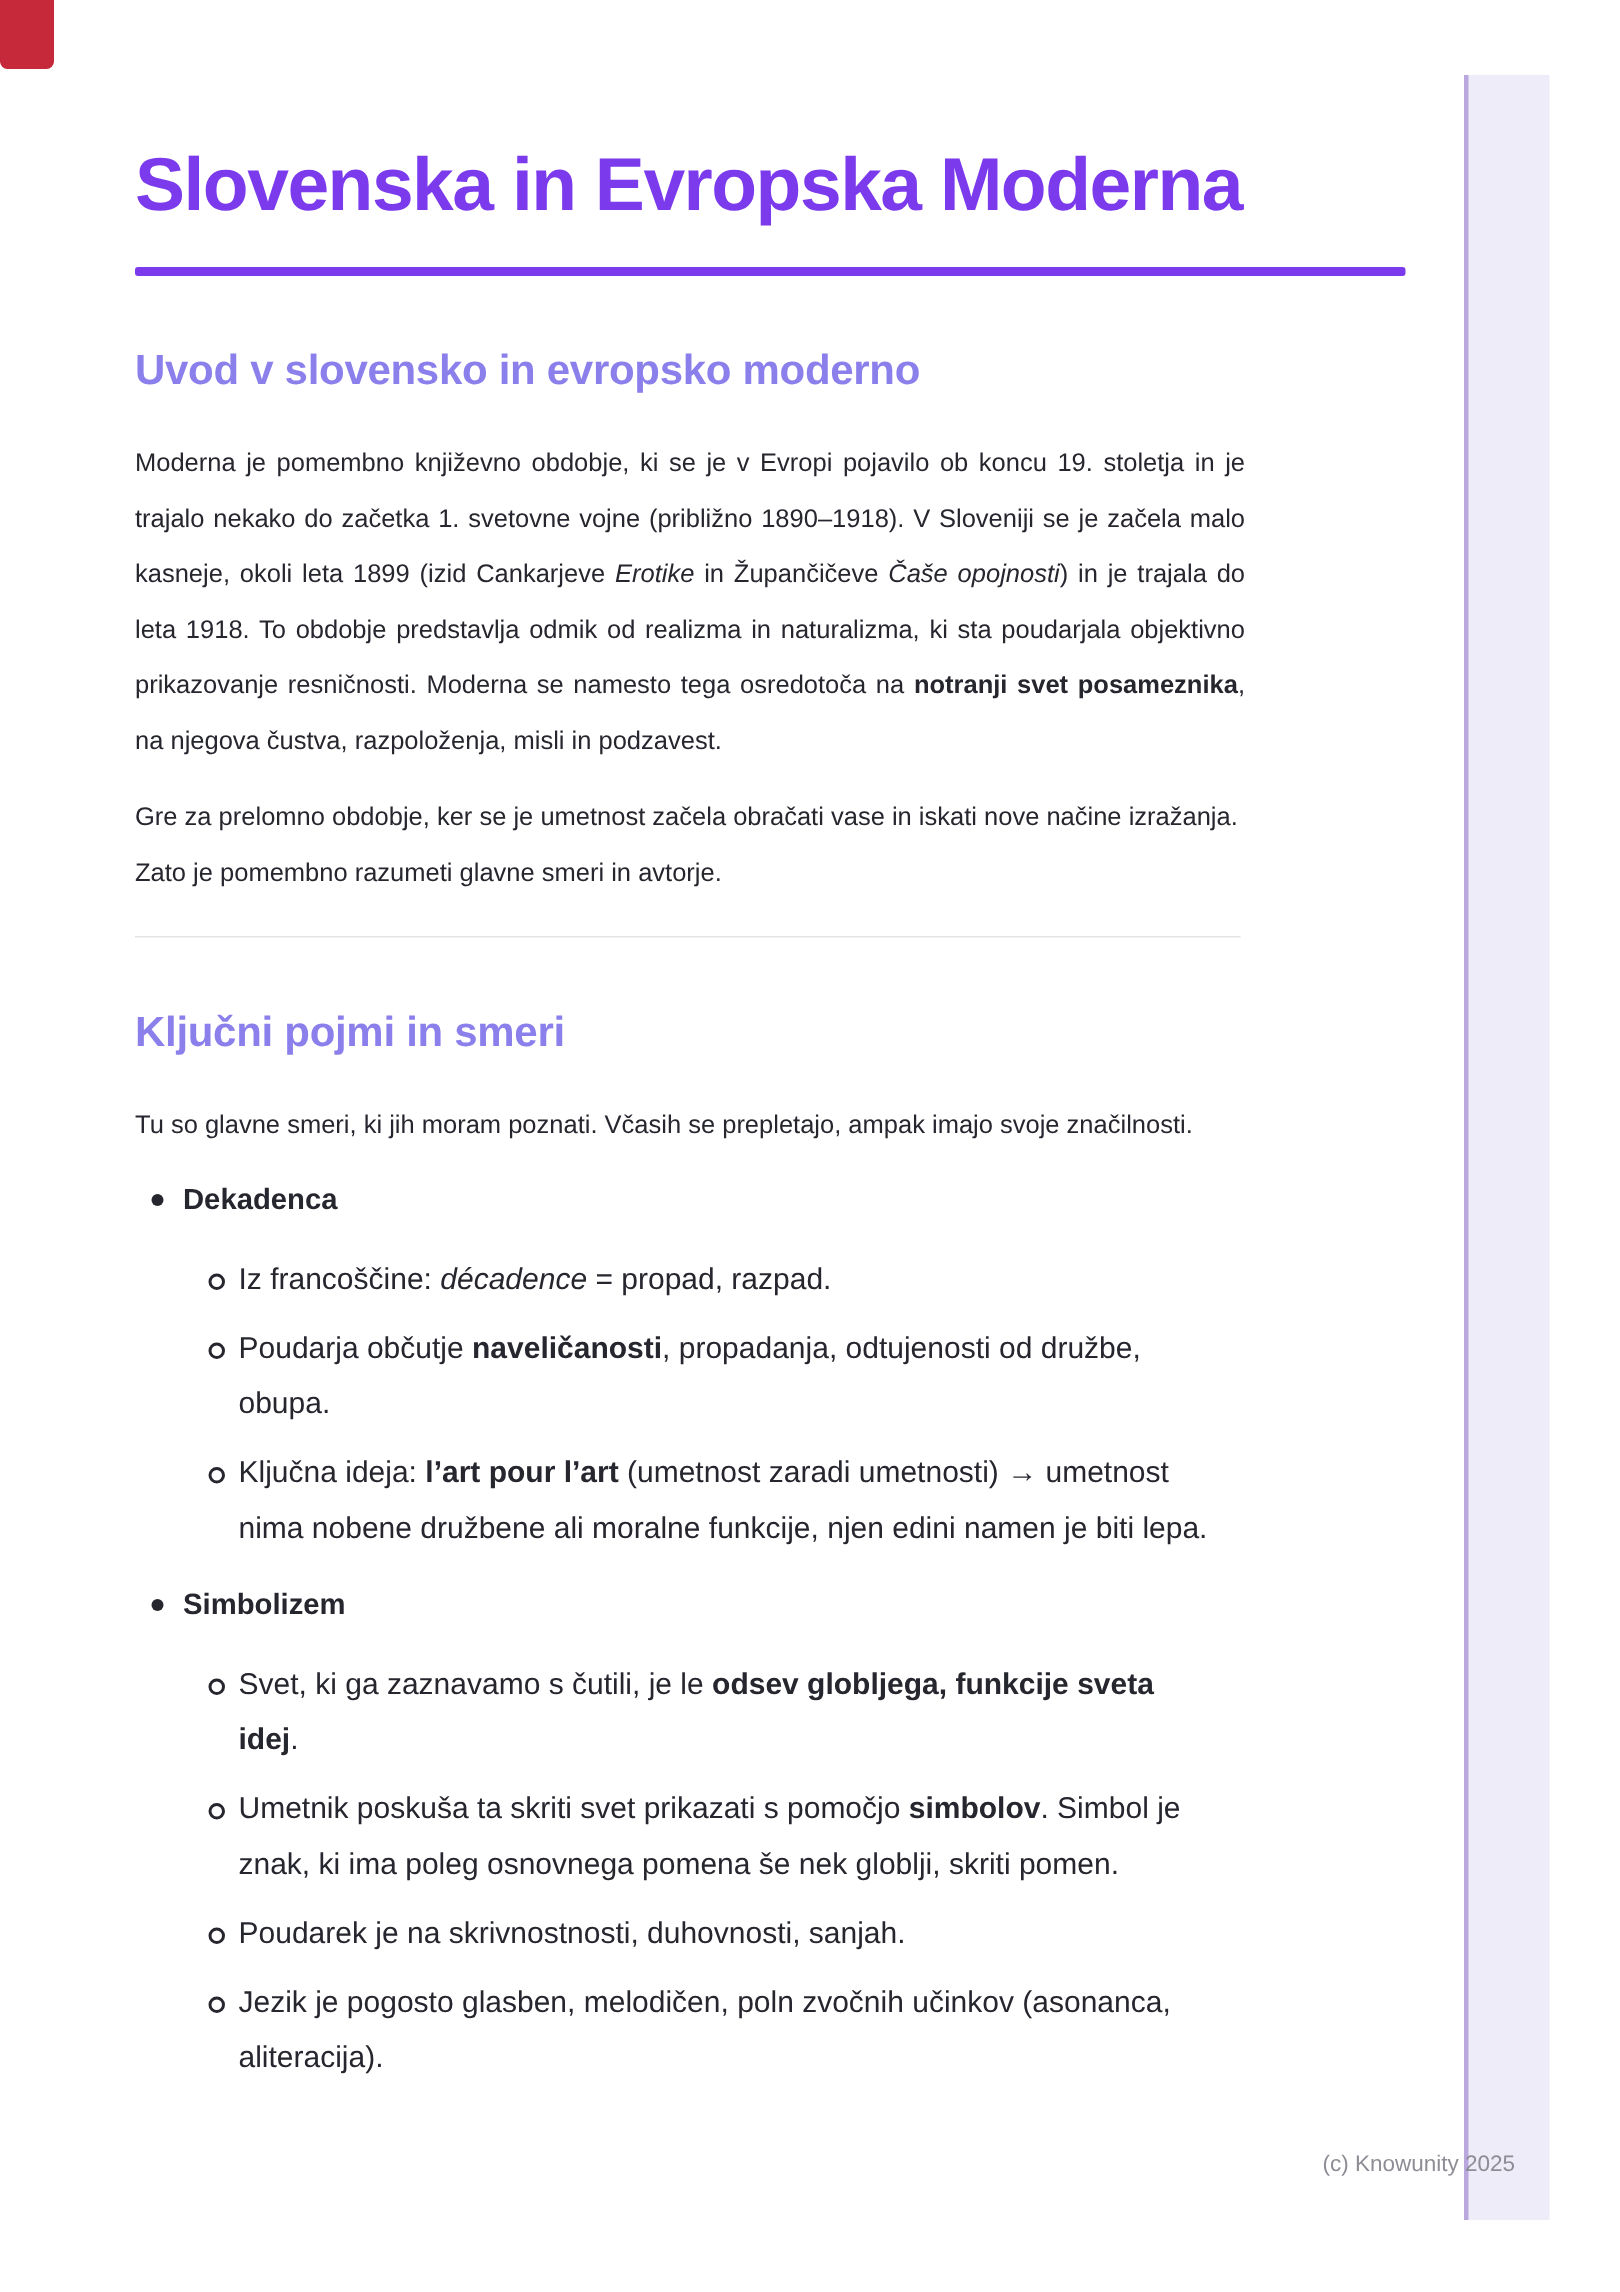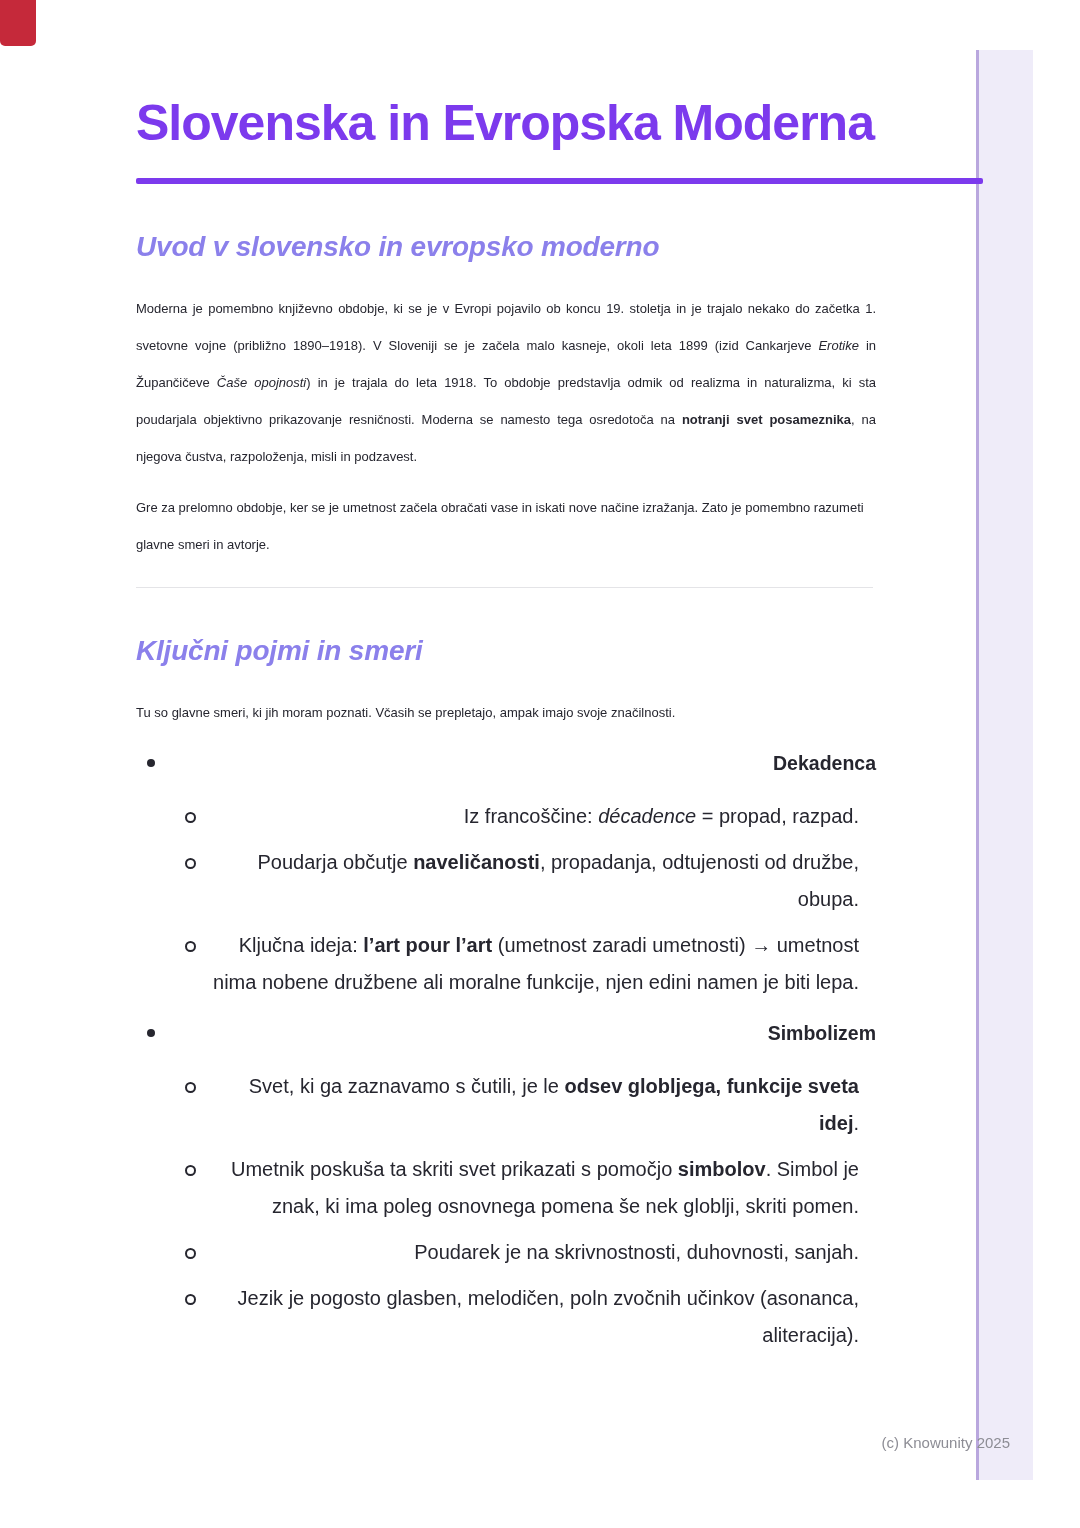--- a/index.html
+++ b/index.html
@@ -7,30 +7,30 @@
     --stripeFill:#efecf9; --stripeBorder:#b9a7de; --corner:#c5293a; --footer:#8d8d95;
   }
   *{box-sizing:border-box;}
   html,body{margin:0;padding:0;}
   body{
     width:1080px;height:1528px;background:#ffffff;position:relative;overflow:hidden;
     font-family:"Liberation Sans","DejaVu Sans",sans-serif;color:var(--body);
   }
   .corner-mark{position:absolute;left:0;top:0;width:36px;height:46px;background:var(--corner);border-radius:0 0 5px 5px;}
   .side-stripe{position:absolute;left:976px;top:50px;width:57px;height:1430px;background:var(--stripeFill);border-left:3px solid var(--stripeBorder);}
-  .content{position:absolute;left:90px;top:96px;width:740px;margin-left:46px;}
+  .content{position:absolute;left:90px;top:96px;width:740px;}
   .doc-title{margin:0;font-size:50px;line-height:55px;font-weight:800;letter-spacing:-1px;color:var(--accent);white-space:nowrap;}
   .title-rule{margin-top:27px;width:847px;height:6px;background:var(--accent);border-radius:2px;}
-  .section h2{margin:46px 0 0;font-size:28px;line-height:34px;font-weight:700;color:var(--heading);letter-spacing:-0.2px;font-style:italic;}
-  .section p{margin:26px 0 0;font-size:13px;line-height:37px;}
+  .section h2{margin:46px 0 0;font-size:28px;line-height:34px;font-weight:700;color:var(--heading);letter-spacing:-0.2px;}
+  .section p{margin:26px 0 0;font-size:17px;line-height:37px;}
   .section p + p{margin-top:14px;}
   .section p.justify{text-align:justify;}
   hr.divider{border:none;border-top:1px solid var(--divider);margin:24px 0 0;width:737px;}
   ul.topics{list-style:none;margin:13px 0 0;padding:0;}
-  ul.topics > li{position:relative;padding-left:32px;margin-top:14px;font-size:19.5px;line-height:37px;text-align:right;}
+  ul.topics > li{position:relative;padding-left:32px;margin-top:14px;font-size:19.5px;line-height:37px;}
   ul.topics > li::before{content:"";position:absolute;left:11px;top:14px;width:8px;height:8px;border-radius:50%;background:var(--body);}
   .term{font-weight:700;}
   ul.sub{list-style:none;margin:16px 0 0;padding:0 0 0 15px;}
   ul.sub > li{position:relative;padding-left:22px;margin-top:9px;font-size:20px;line-height:37px;max-width:676px;}
   ul.sub > li::before{content:"";position:absolute;left:2px;top:14px;width:7px;height:7px;border-radius:50%;border:2px solid var(--body);background:transparent;}
   strong{font-weight:700;}
   em{font-style:italic;}
   .footer-note{position:absolute;right:70px;top:1434px;font-size:15px;color:var(--footer);z-index:2;white-space:nowrap;text-align:right;}
 </style>
 </head>

